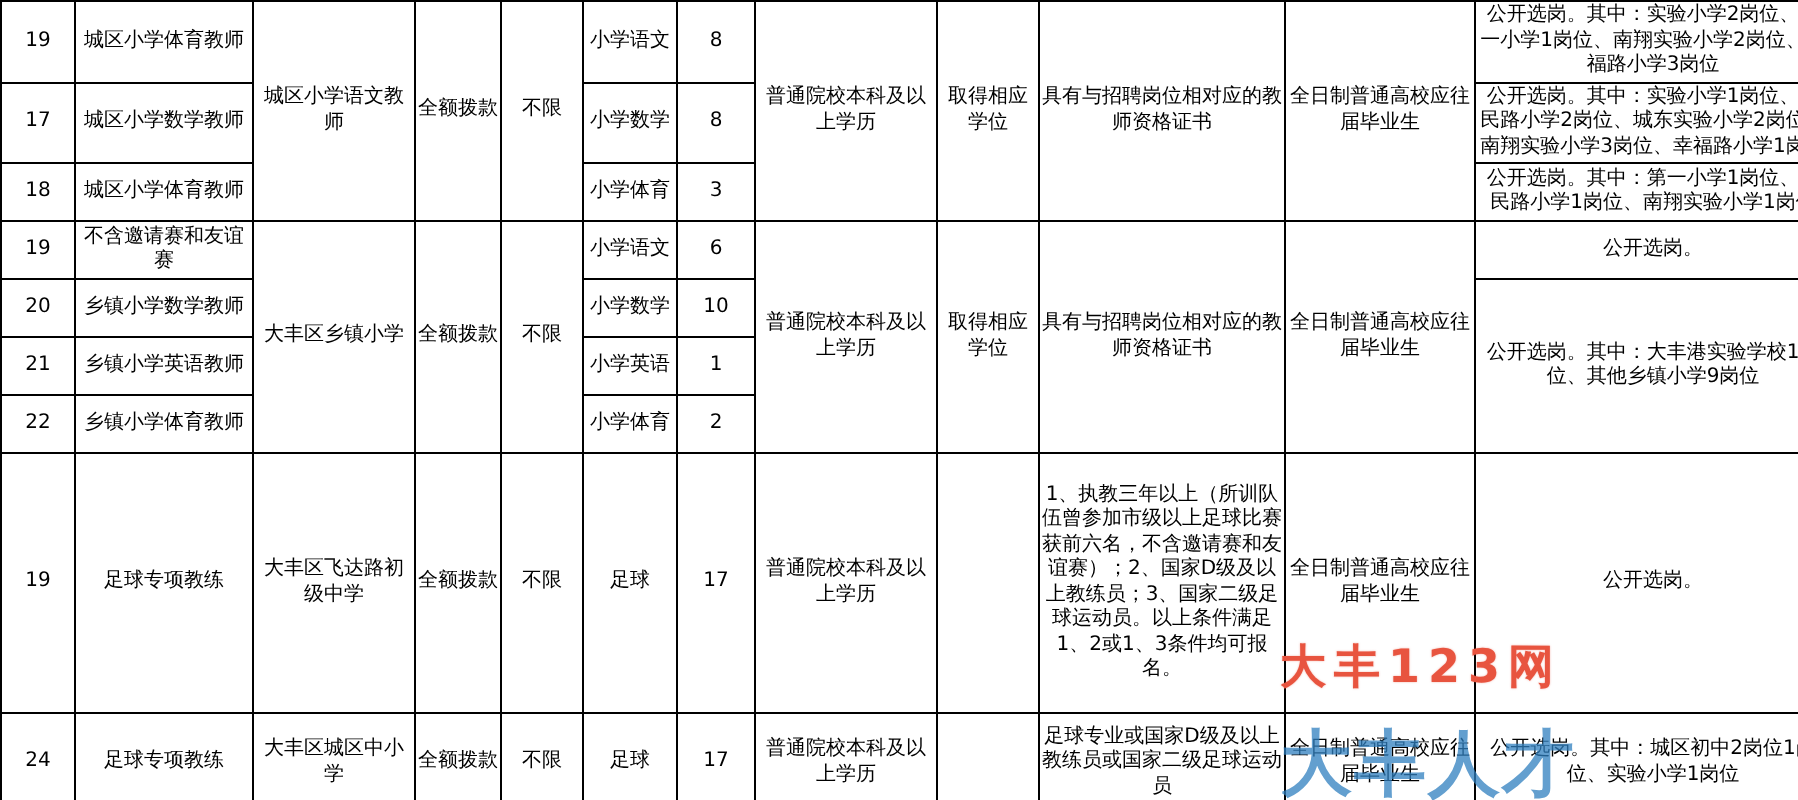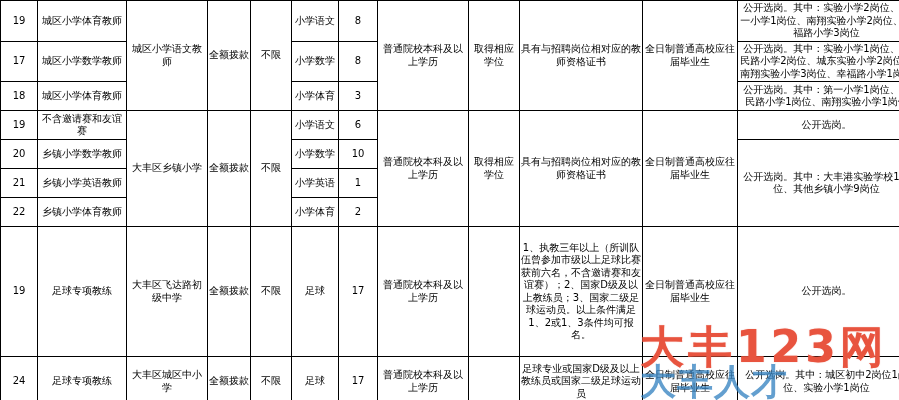--- a/index.html
+++ b/index.html
@@ -58,21 +58,21 @@
 
   
   .wm {
     position: absolute;
     pointer-events: none;
     user-select: none;
   }
   .wm-main {
     left: 640px;
     top: 318px;
-    font-size: 44px;
+    font-size: 23px;
     font-weight: bold;
     letter-spacing: 4px;
     color: #e8543f;
     font-family: "DejaVu Sans", "Liberation Sans", sans-serif;
     text-shadow: 0 0 1px rgba(232,84,63,0.5);
   }
   .wm-sub {
     left: 628px;
     top: 358px;
     font-size: 36px;

